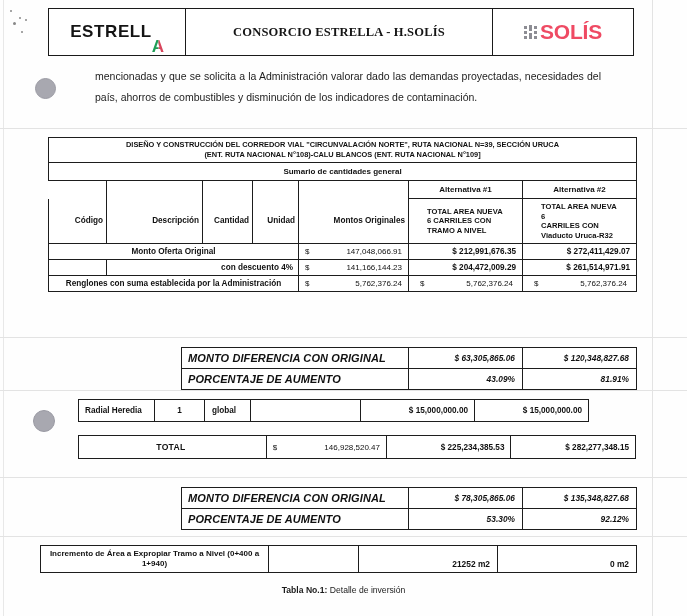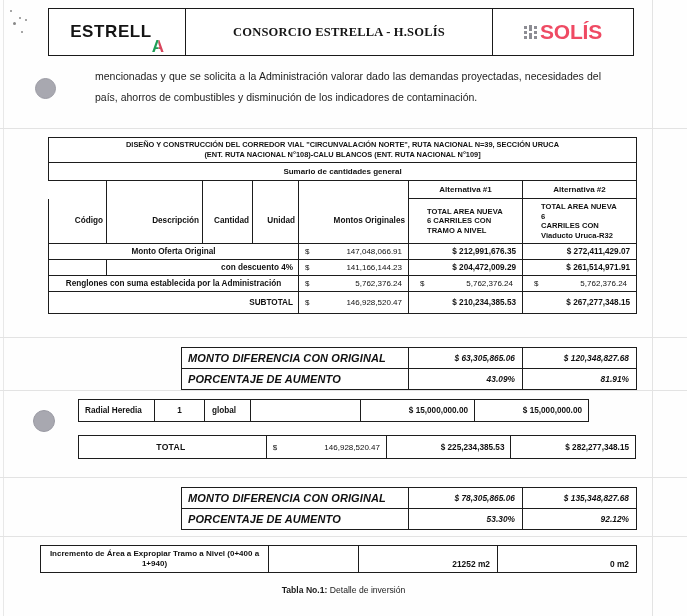--- a/index.html
+++ b/index.html
@@ -461,32 +461,20 @@
           </div>
         </td>
         <td>
           <div class="money-split" style="padding:0 6px 0 8px;">
             <span>$</span>
             <span>5,762,376.24</span>
           </div>
         </td>
       </tr>
 
-      <tr>
-        <td class="blankcell" style="border-right:none;"></td>
-        <td class="lbl-right" colspan="3" style="padding:6px 5px 6px 0;border-left:none;">SUBTOTAL</td>
-        <td>
-          <div class="money-split">
-            <span>$</span>
-            <span>146,928,520.47</span>
-          </div>
-        </td>
-        <td class="money-r">$ 210,234,385.53</td>
-        <td class="money-r">$ 267,277,348.15</td>
-      </tr>
     </tbody>
   </table>
 
   <table class="tbl-diff tbl-diff-1">
     <colgroup>
       <col style="width:227px">
         <col style="width:114px">
         <col style="width:114px">
     </colgroup>
     <tbody>

